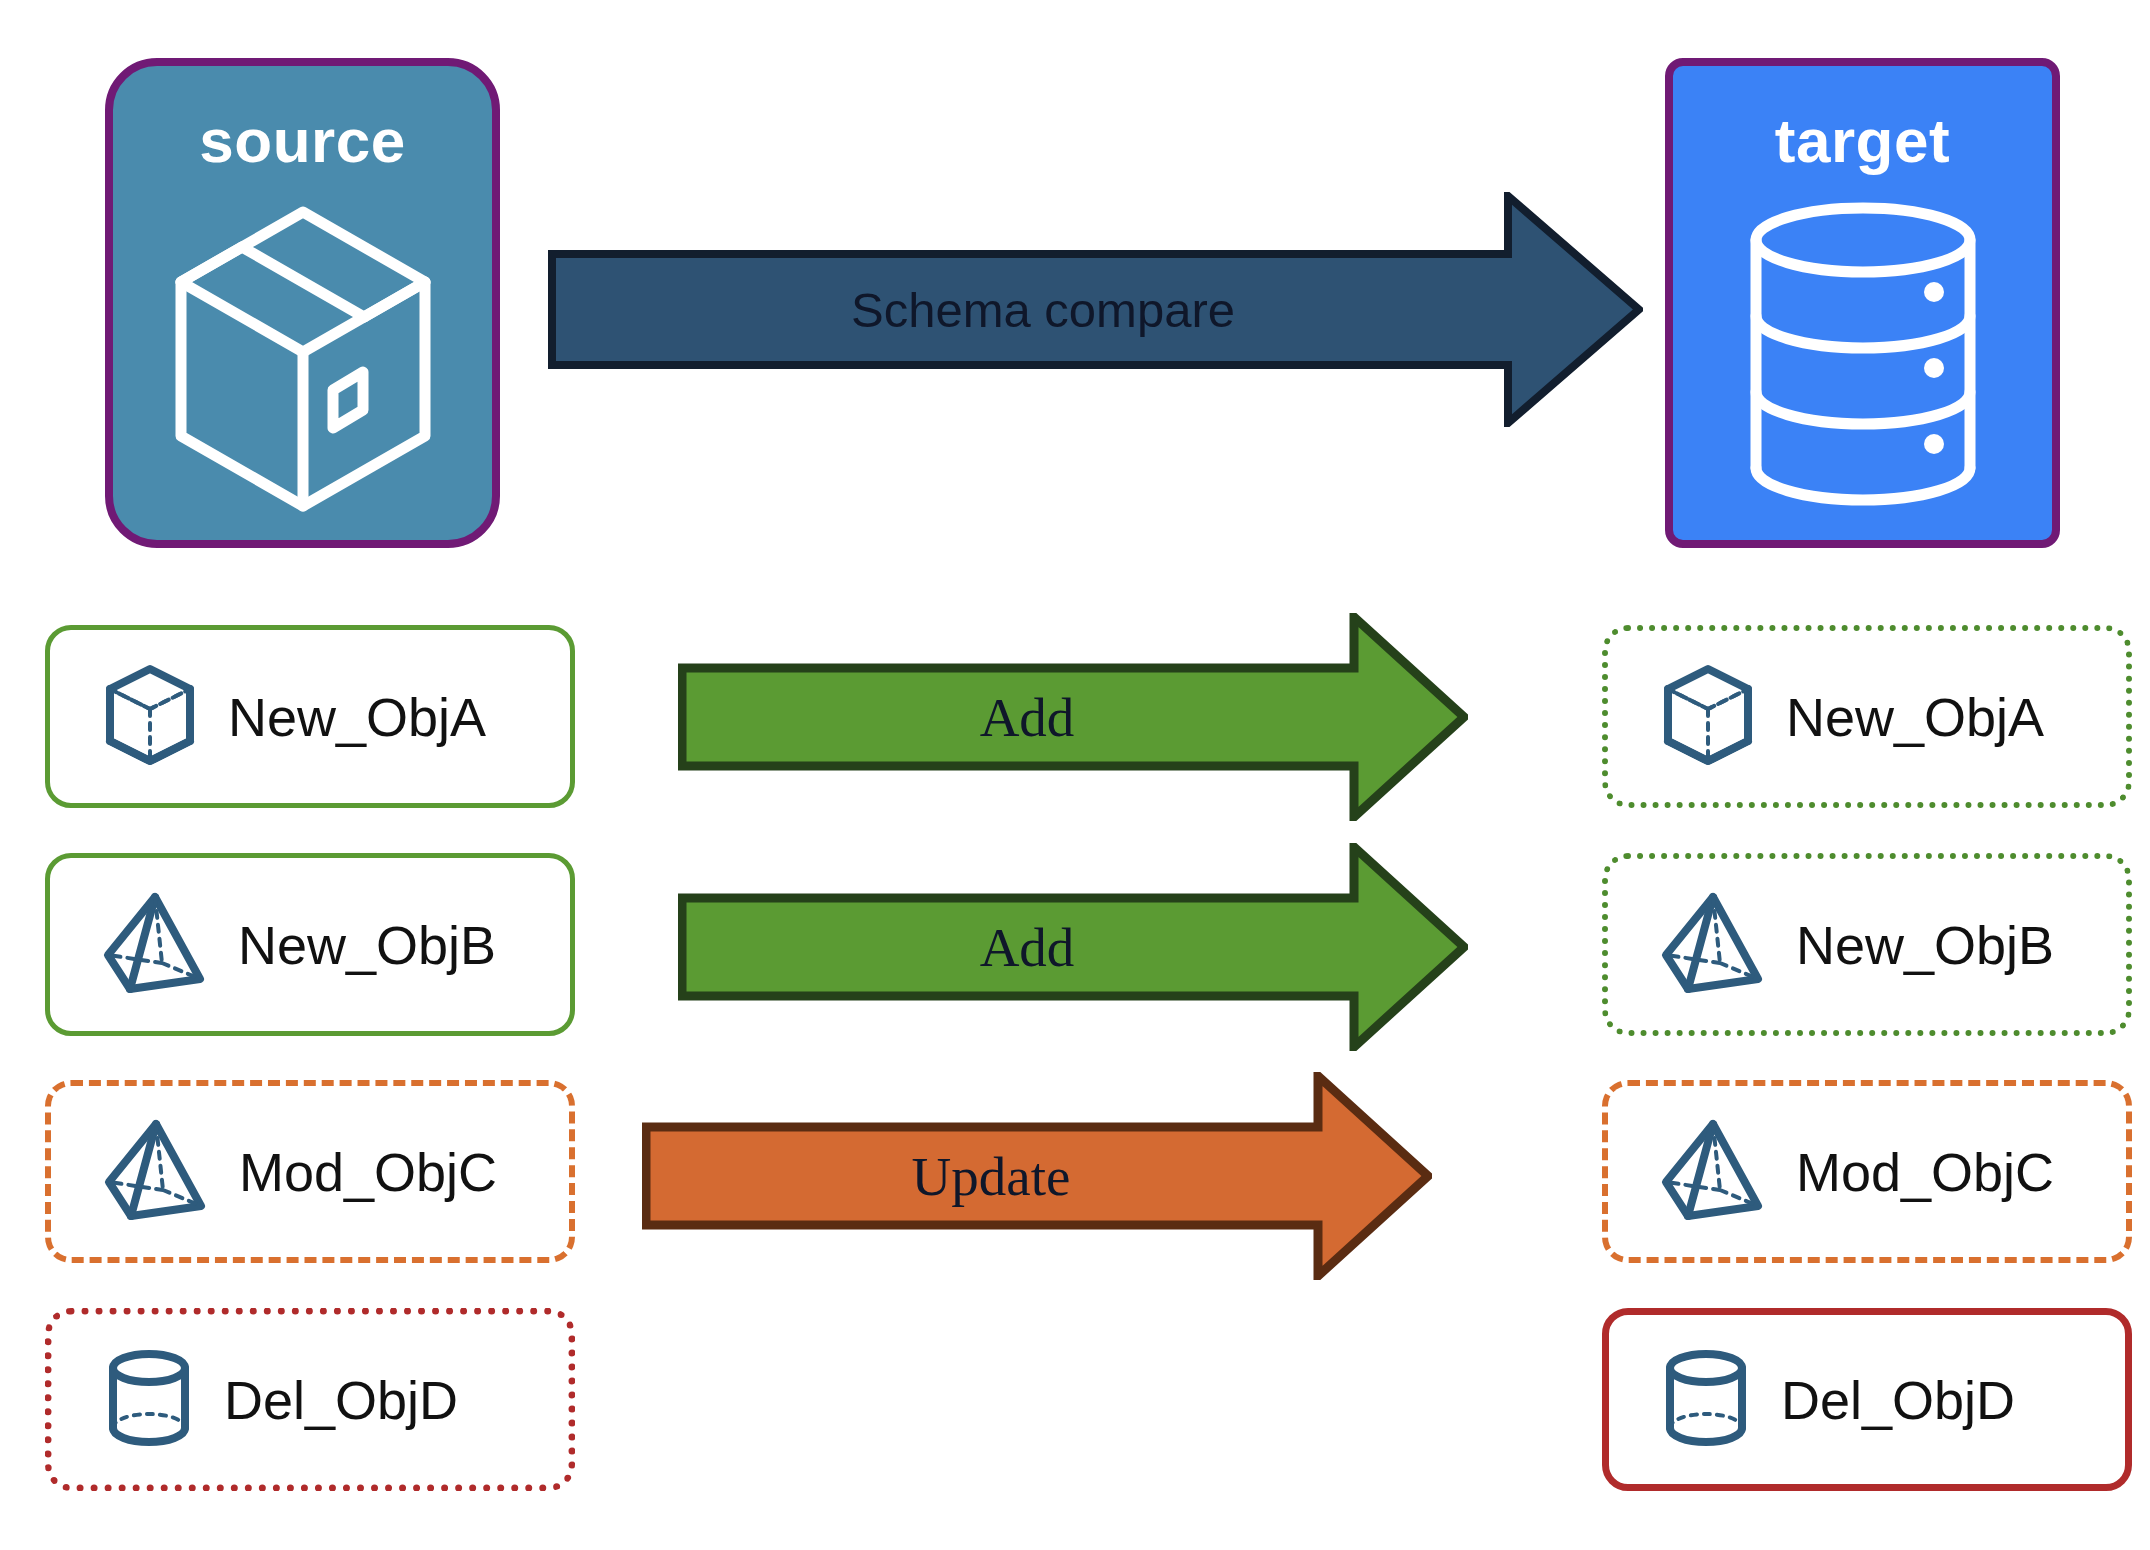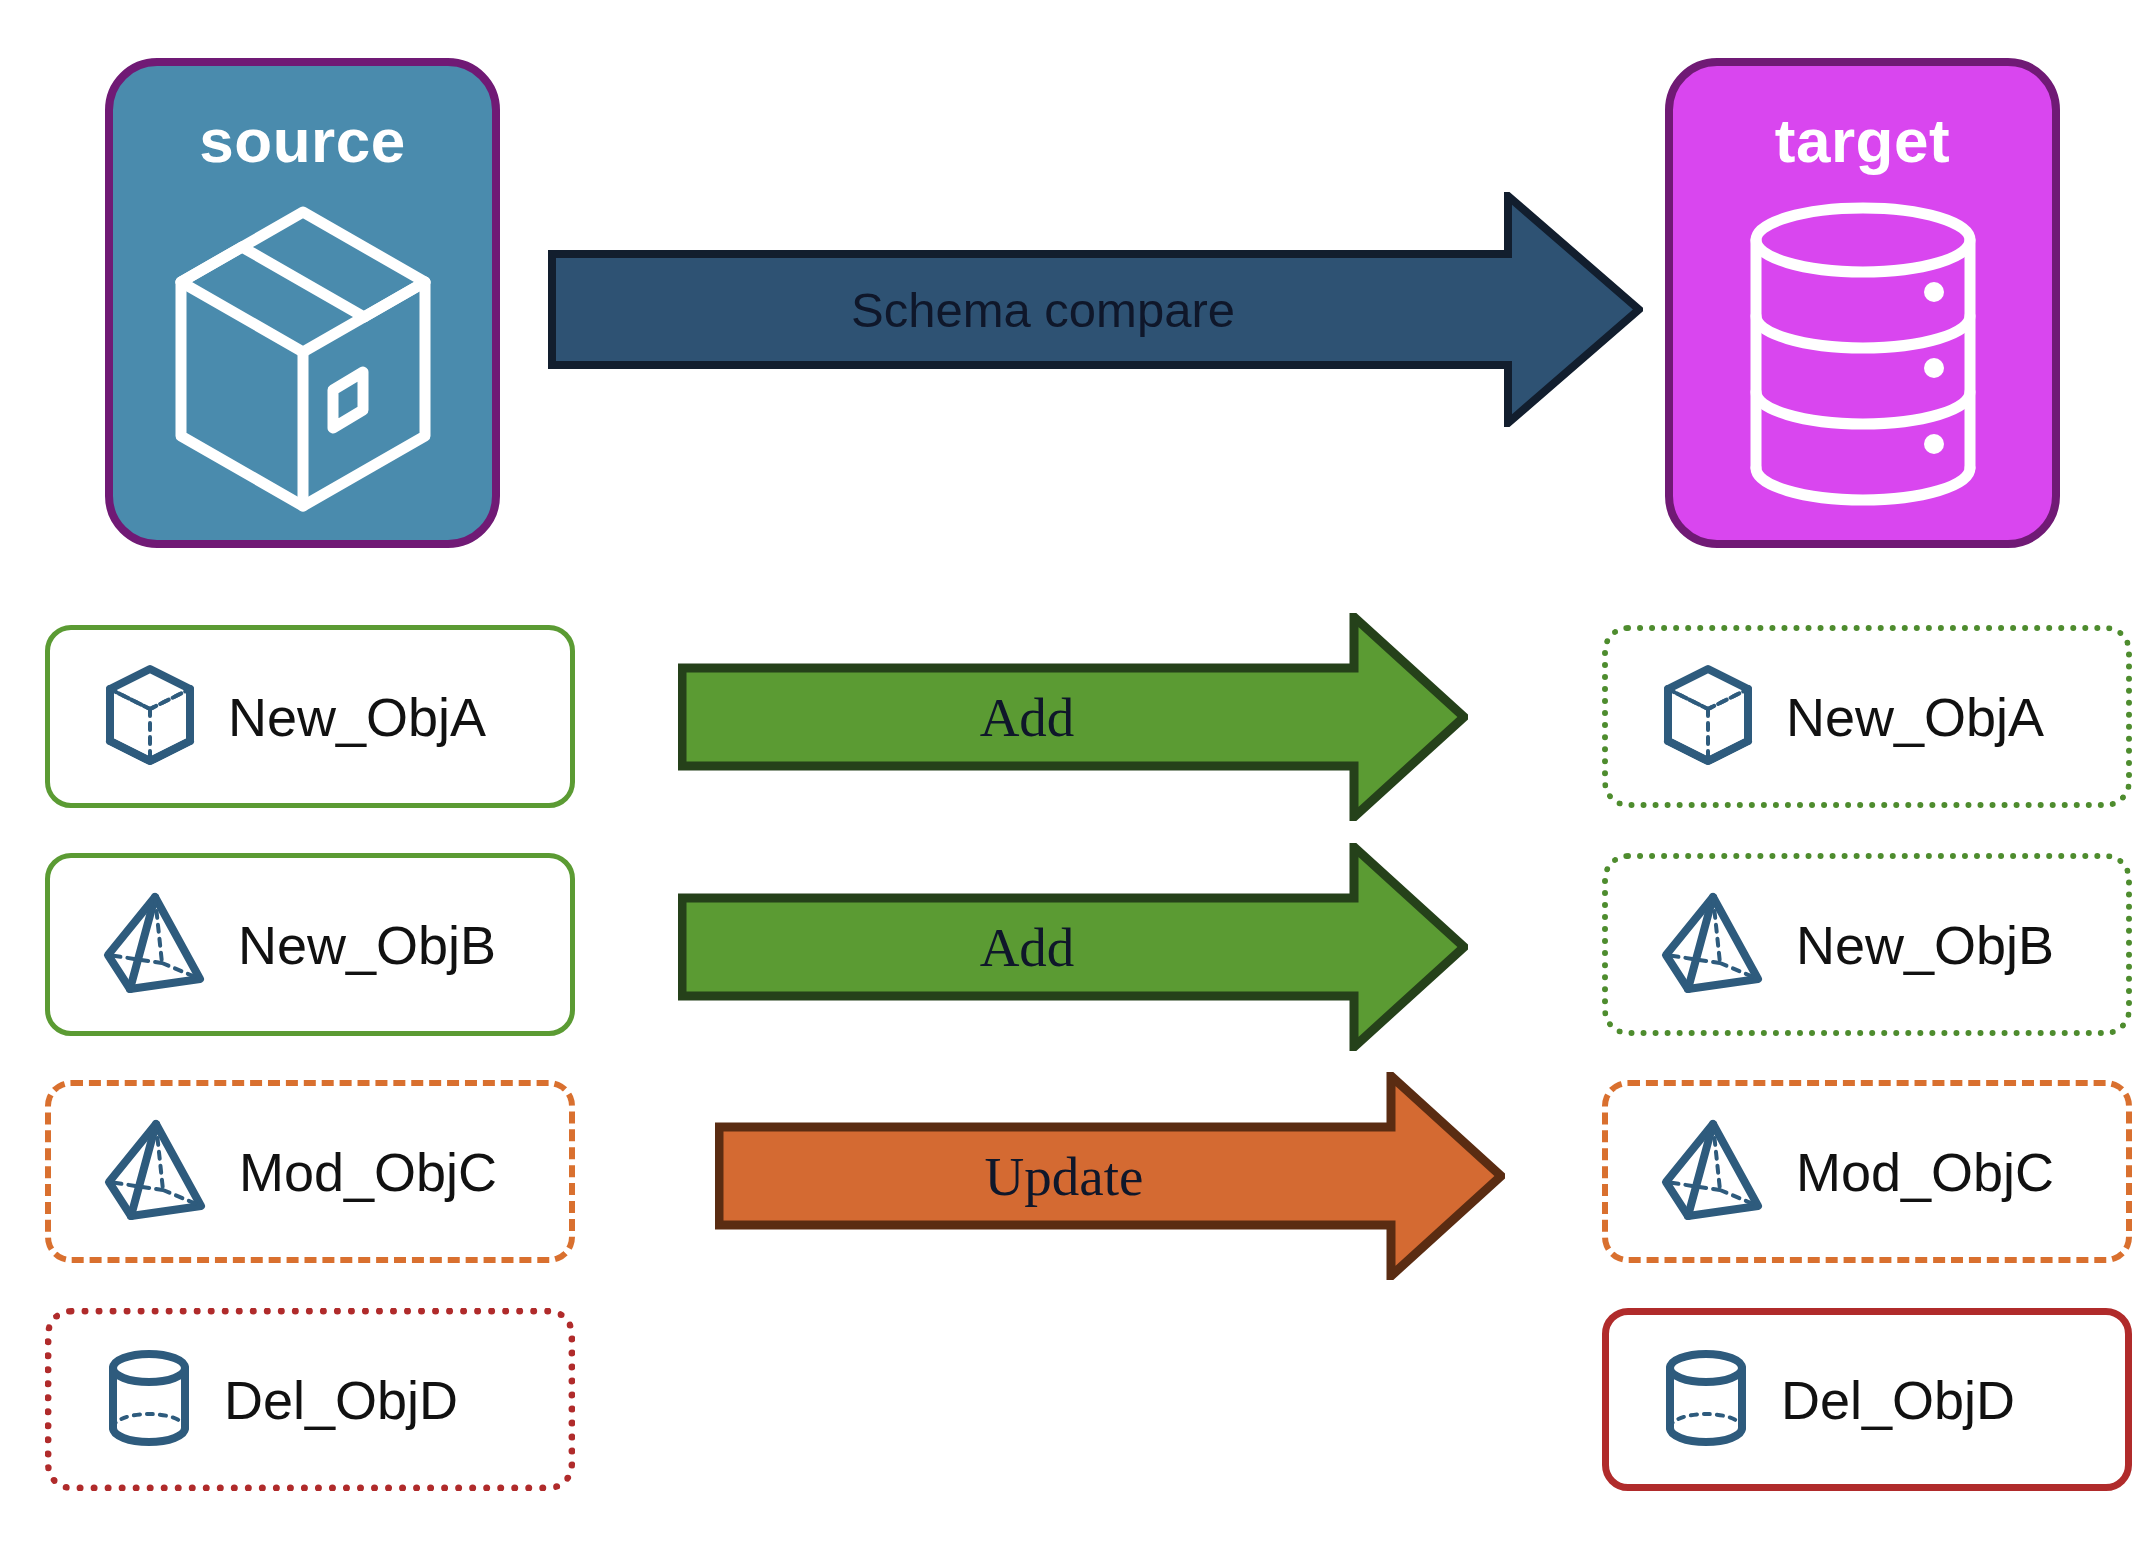--- a/index.html
+++ b/index.html
@@ -120,21 +120,21 @@
         <path d="M18 88 L140 158 L262 88"></path>
         <path d="M140 158 L140 312"></path>
         <path d="M79 53 L201 123"></path>
         <path d="M201 123 L262 88"></path>
         <path d="M79 53 L18 88"></path>
         <path d="M170 196 L200 178 L200 216 L170 234 Z"></path>
       </svg>
     </div>
   </div>
 
-  <div id="target-card" class="endpoint" style="background:#d946ef;">
+  <div id="target-card" class="endpoint" style="background:#3b82f6;border-radius:18px;">
     <div class="endpoint-title">target</div>
     <div class="endpoint-icon">
       <svg width="250" height="320" viewBox="0 0 250 320" fill="none" stroke="#ffffff" stroke-width="11" stroke-linejoin="round" stroke-linecap="round">
         <ellipse cx="125" cy="46" rx="107" ry="32"></ellipse>
         <path d="M18 46 L18 274"></path>
         <path d="M232 46 L232 274"></path>
         <path d="M18 274 A107 32 0 0 0 232 274"></path>
         <path d="M18 122 A107 32 0 0 0 232 122"></path>
         <path d="M18 198 A107 32 0 0 0 232 198"></path>
         <circle cx="196" cy="98" r="10" fill="#ffffff" stroke="none"></circle>
@@ -220,21 +220,21 @@
       <svg width="106" height="104" viewBox="0 0 106 104" fill="none" stroke="#2E5B7D" stroke-width="8" stroke-linejoin="round" stroke-linecap="round">
         <path d="M53 6 L98 88 L28 98 L6 64 Z"></path>
         <path d="M53 6 L28 98"></path>
         <path d="M53 6 L60 72" stroke-dasharray="7 7" stroke-width="4"></path>
         <path d="M60 72 L6 64 M60 72 L98 88" stroke-dasharray="7 7" stroke-width="4"></path>
       </svg>
     </span>
     <span class="obj-label">Mod_ObjC</span>
   </div>
 
-  <div class="action-arrow" style="left:715px; top:1072px; width:790px; height:208px;">
+  <div class="action-arrow" style="left:642px; top:1072px; width:790px; height:208px;">
     <svg width="790" height="208" viewBox="0 0 790 208" preserveAspectRatio="none">
       <path d="M4 55 L676 55 L676 4 L786 104 L676 204 L676 153 L4 153 Z" fill="#D46A32" stroke="#5A2C12" stroke-width="9" stroke-linejoin="miter"></path>
     </svg>
     <div class="arrow-label">Update</div>
   </div>
 
   <div class="obj-card bd-orange-dash" style="left:1602px; top:1080px; width:530px; height:183px;">
     <span class="obj-icon">
       <svg width="106" height="104" viewBox="0 0 106 104" fill="none" stroke="#2E5B7D" stroke-width="8" stroke-linejoin="round" stroke-linecap="round">
         <path d="M53 6 L98 88 L28 98 L6 64 Z"></path>

